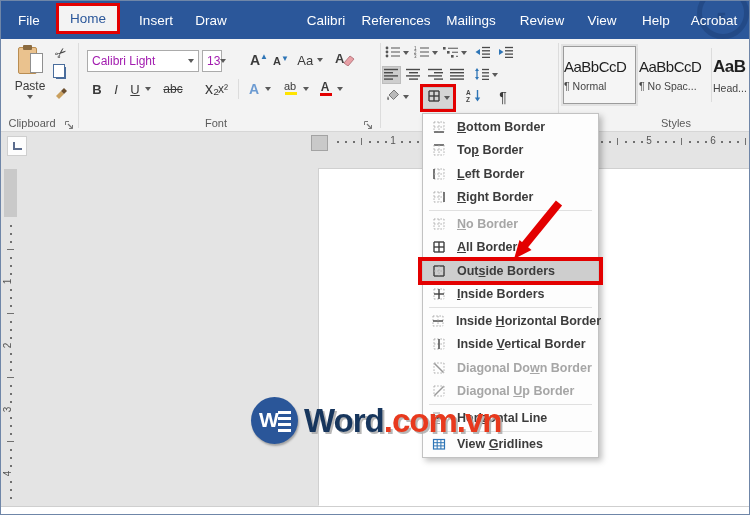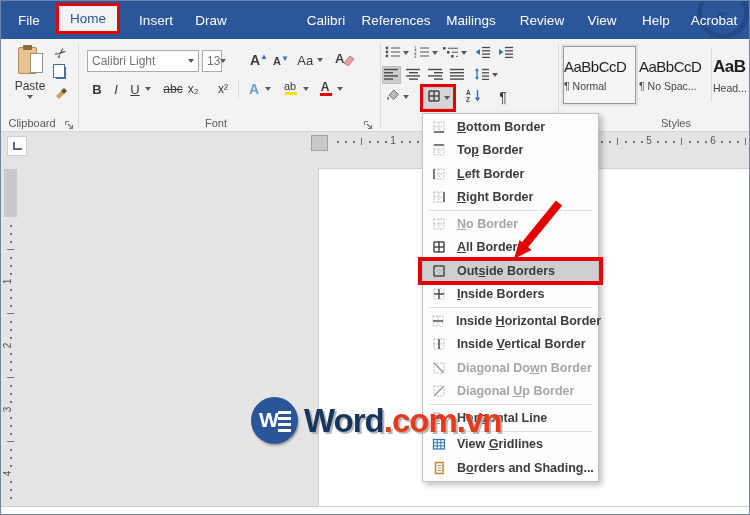--- a/index.html
+++ b/index.html
@@ -24,21 +24,21 @@
   .clipb{position:relative;width:25px;height:31px;}
   .cb-back{position:absolute;left:0;top:2px;width:19px;height:27px;background:#eac28e;border:1px solid #b98d52;border-radius:2px;}
   .cb-top{position:absolute;left:5px;top:0;width:9px;height:5px;background:#8a6a3f;border-radius:1px;}
   .cb-page{position:absolute;right:0;top:8px;width:13px;height:20px;background:#fff;border:1px solid #8f8f8f;}
   .pastelbl{font-size:12px;color:#3b3b3b;margin-top:3px;}
   .smallico{position:absolute;left:50px;width:20px;height:16px;display:flex;align-items:center;justify-content:center;}
   .scissors{font-size:14px;color:#4a4a4a;transform:rotate(-40deg);}
   .copyic{position:relative;width:10px;height:12px;background:#fff;border:1px solid #4a6d9c;}
   .copyic::before{content:"";position:absolute;left:-4px;top:-4px;width:10px;height:12px;background:#fff;border:1px solid #4a6d9c;}
   
-  .combo{position:absolute;background:#fff;border:1px solid #ababab;font-size:12px;color:#737373;display:flex;align-items:center;padding:0 4px;}
+  .combo{position:absolute;background:#fff;border:1px solid #ababab;font-size:12px;color:#a21caf;display:flex;align-items:center;padding:0 4px;}
   .combo .car{margin-left:auto;}
   .fbtn{font-size:13px;}
   .ubar{display:inline-block;width:12px;height:3px;margin-left:1px;vertical-align:bottom;}
   
   .selbtn{background:#cdcdcd;border:1px solid #bdbdbd;}
   .bordersbtn{position:absolute;left:421px;top:48px;width:32px;height:22px;background:#d5d5d5;border:1px solid #c2c2c2;display:flex;align-items:center;justify-content:center;gap:3px;}
   
   .stylebox{position:absolute;top:7px;width:73px;height:58px;display:flex;flex-direction:column;align-items:flex-start;justify-content:center;color:#1f1f1f;}
   .stylebox.sel{border:1px solid #9b9b9b;box-shadow:0 0 0 2px #e2e2e2;background:#f5f5f5;}
   .stylebox .prev{font-size:15px;letter-spacing:-0.5px;}
@@ -162,21 +162,21 @@
       </div>
     <div class="rbtn fbtn" style="left:126px;top:40px;width:16px;height:20px;text-decoration:underline">
         <span>U</span>
       </div>
     <div class="rbtn" style="left:142px;top:40px;width:10px;height:20px">
         <span class="car"></span>
       </div>
     <div class="rbtn" style="left:158px;top:40px;width:28px;height:20px;font-size:12px;text-decoration:line-through">
         <span>abc</span>
       </div>
-    <div class="rbtn" style="left:182px;top:40px;width:20px;height:20px;font-size:12px">
+    <div class="rbtn" style="left:201px;top:40px;width:20px;height:20px;font-size:16px">
         <span>x₂</span>
       </div>
     <div class="rbtn" style="left:212px;top:40px;width:20px;height:20px;font-size:12px">
         <span>x²</span>
       </div>
     <div class="vsep" style="left:237px;top:40px;height:20px"></div>
     <div class="rbtn" style="left:243px;top:40px;width:20px;height:20px;font-size:14px;font-weight:bold;color:#6c9bd2">
         <span>A</span>
       </div>
     <div class="rbtn" style="left:262px;top:40px;width:10px;height:20px">
@@ -628,31 +628,20 @@
           <svg xmlns="http://www.w3.org/2000/svg" width="14" height="14" viewBox="0 0 14 14">
             <rect x="1.5" y="2.5" width="11" height="9.5" fill="none" stroke="#2e75b6" stroke-width="1.2"></rect>
             <line x1="5.2" y1="2.5" x2="5.2" y2="12" stroke="#2e75b6" stroke-width="1"></line>
             <line x1="8.9" y1="2.5" x2="8.9" y2="12" stroke="#2e75b6" stroke-width="1"></line>
             <line x1="1.5" y1="5.7" x2="12.5" y2="5.7" stroke="#2e75b6" stroke-width="1"></line>
             <line x1="1.5" y1="8.9" x2="12.5" y2="8.9" stroke="#2e75b6" stroke-width="1"></line>
           </svg>
         </span>
         <span class="lb">View <u>G</u>ridlines</span>
       </div>
-      <div class="mi">
-        <span class="ic">
-          <svg xmlns="http://www.w3.org/2000/svg" width="14" height="14" viewBox="0 0 14 14">
-            <rect x="3.5" y="1.5" width="7.5" height="11" fill="#fff" stroke="#c8882b" stroke-width="1.5"></rect>
-            <line x1="5.5" y1="4.5" x2="9.5" y2="4.5" stroke="#9a9a9a" stroke-width="1"></line>
-            <line x1="5.5" y1="7" x2="9.5" y2="7" stroke="#9a9a9a" stroke-width="1"></line>
-            <line x1="5.5" y1="9.5" x2="9.5" y2="9.5" stroke="#9a9a9a" stroke-width="1"></line>
-          </svg>
-        </span>
-        <span class="lb">B<u>o</u>rders and Shading...</span>
-      </div>
     </div>
 
   <div class="watermark">
     <div class="wlogo">
       <span class="wl">W</span>
       <span class="ln" style="top:14px"></span>
         <span class="ln" style="top:20px"></span>
         <span class="ln" style="top:26px"></span>
         <span class="ln" style="top:32px"></span>
     </div>

